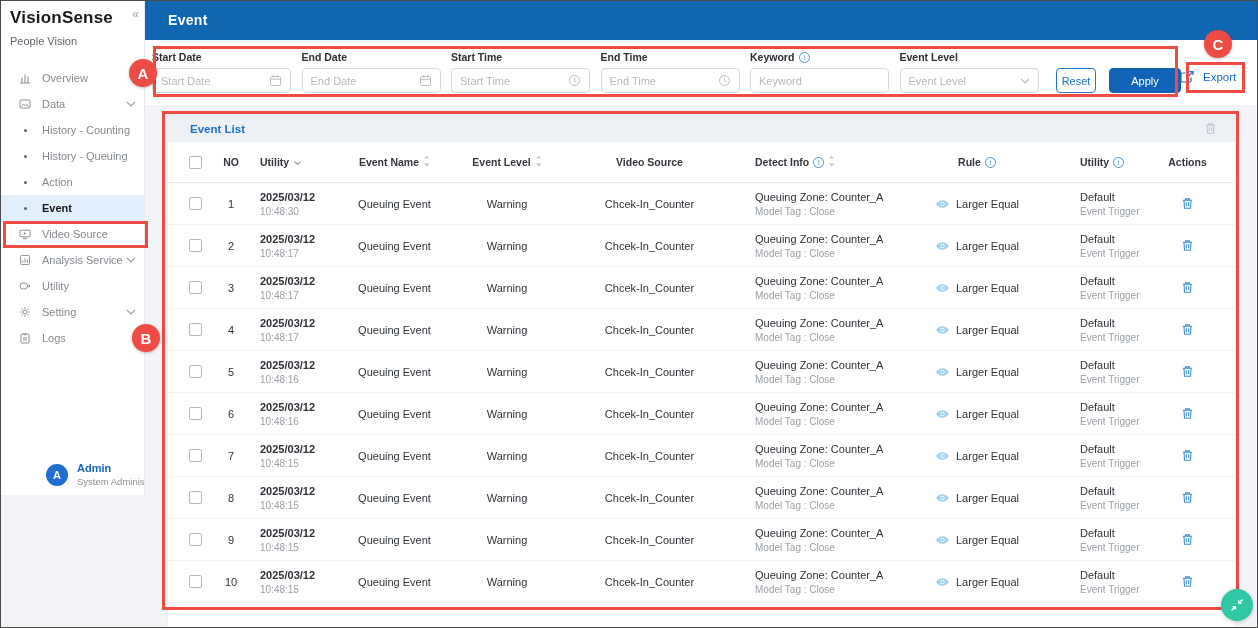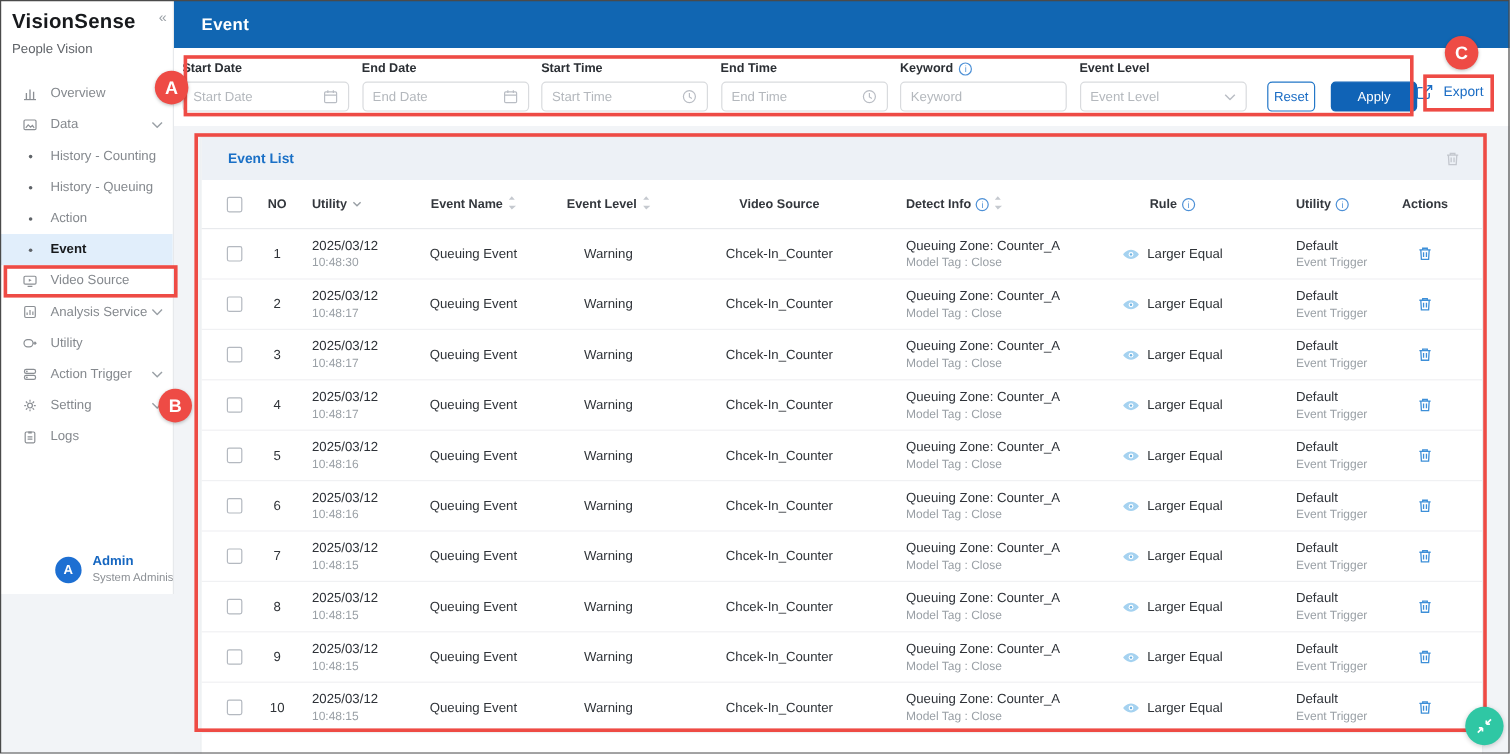--- a/index.html
+++ b/index.html
@@ -57,35 +57,35 @@
   .f-icon { display:flex; color:#b9bdc4; flex:none; }
   .btn { position:absolute; top:28px; height:25px; border-radius:4px; font-size:11px; font-family:"Liberation Sans",sans-serif; cursor:pointer; }
   .btn-reset { left:927px; width:40px; background:#fff; border:1px solid #2377c8; color:#1a6cc4; }
   .btn-apply { left:980px; width:72px; background:#1063b6; border:1px solid #1063b6; color:#fff; }
   .export { position:absolute; left:1051px; top:30px; display:flex; align-items:center; gap:9px; color:#1a6cc4; font-size:11.5px; cursor:pointer; }
 
   .content-bg { position:absolute; left:145px; top:105px; right:0; bottom:0; background:#f2f4f7; }
 
   
   .card { position:absolute; left:168px; top:115px; width:1067px; height:513px; background:#fff; z-index:1; box-shadow:0 0 0 1px #eceef1; }
-  .card-header { height:35px; background:#edf1f6; display:flex; align-items:center; padding:0 18px 0 22px; }
+  .card-header { height:27px; background:#edf1f6; display:flex; align-items:center; padding:0 18px 0 22px; }
   .card-title { font-size:11.5px; font-weight:bold; color:#1a70c6; }
   .header-trash { margin-left:auto; color:#c3c7ce; display:flex; cursor:pointer; }
   .grid { display:grid; grid-template-columns:30px 42px 85px 115px 110px 175px 175px 130px 110px 1fr; padding:0 12px; align-items:center; }
   .thead { height:41px; border-bottom:1px solid #e8eaed; font-size:10.5px; font-weight:bold; color:#33373d; }
   .th { display:flex; align-items:center; gap:4px; }
   .al-c { justify-content:center; text-align:center; }
   .al-l { justify-content:flex-start; text-align:left; }
   .th-datetime { padding-left:8px; }
   .pad-detect { padding-left:18px; }
   .pad-utility { padding-left:38px; }
   .tr { height:42px; border-bottom:1px solid #f0f1f3; }
   .td { font-size:11px; color:#2f3338; display:flex; align-items:center; }
   .checkbox { width:13px; height:13px; border:1px solid #b4b9c0; border-radius:2px; background:#fff; display:inline-block; cursor:pointer; }
-  .cell-stack .line1 { font-size:11px; font-weight:normal; color:#2e3238; }
+  .cell-stack .line1 { font-size:11px; font-weight:bold; color:#2e3238; }
   .cell-stack .line1.normal { font-weight:normal; }
   .cell-stack .line2 { font-size:10px; color:#9aa0a6; margin-top:3px; }
   .td-rule { gap:6px; }
   .trash-btn { color:#3d8fd8; display:flex; cursor:pointer; background:none; border:none; padding:0; }
   .info-i {
     width:11px; height:11px; border:1px solid #4d90d6; border-radius:50%; color:#4d90d6;
     font-size:7.5px; line-height:9px; text-align:center; display:inline-block; font-weight:normal; font-style:normal;
   }
 
   
@@ -191,36 +191,20 @@
         </span>
       </div>
       <div class="menu-item">
         <span class="mi-icon">
           <svg width="12" height="12" viewBox="0 0 12 12">
             <rect x="1" y="3" width="7.5" height="6" rx="3" fill="none" stroke="currentColor"></rect>
             <path d="M8.5 6H11M9.8 4.8L11 6l-1.2 1.2" fill="none" stroke="currentColor"></path>
           </svg>
         </span>
         <span>Utility</span>
-      </div>
-      <div class="menu-item">
-        <span class="mi-icon">
-          <svg width="12" height="12" viewBox="0 0 12 12">
-            <rect x="1.4" y="1.8" width="9.2" height="3.4" rx="1.4" fill="none" stroke="currentColor"></rect>
-            <rect x="1.4" y="6.8" width="9.2" height="3.4" rx="1.4" fill="none" stroke="currentColor"></rect>
-            <circle cx="3.4" cy="3.5" r=".7" fill="currentColor"></circle>
-            <circle cx="3.4" cy="8.5" r=".7" fill="currentColor"></circle>
-          </svg>
-        </span>
-        <span>Action Trigger</span>
-        <span class="chev">
-          <svg width="10" height="6" viewBox="0 0 10 6">
-            <path d="M1 1l4 4 4-4" fill="none" stroke="currentColor" stroke-width="1.2"></path>
-          </svg>
-        </span>
       </div>
       <div class="menu-item">
         <span class="mi-icon">
           <svg width="12" height="12" viewBox="0 0 12 12">
             <circle cx="6" cy="6" r="2" fill="none" stroke="currentColor"></circle>
             <path d="M6 1.2v1.6M6 9.2v1.6M1.2 6h1.6M9.2 6h1.6M2.6 2.6l1.2 1.2M8.2 8.2l1.2 1.2M9.4 2.6L8.2 3.8M3.8 8.2L2.6 9.4" stroke="currentColor"></path>
           </svg>
         </span>
         <span>Setting</span>
         <span class="chev">

